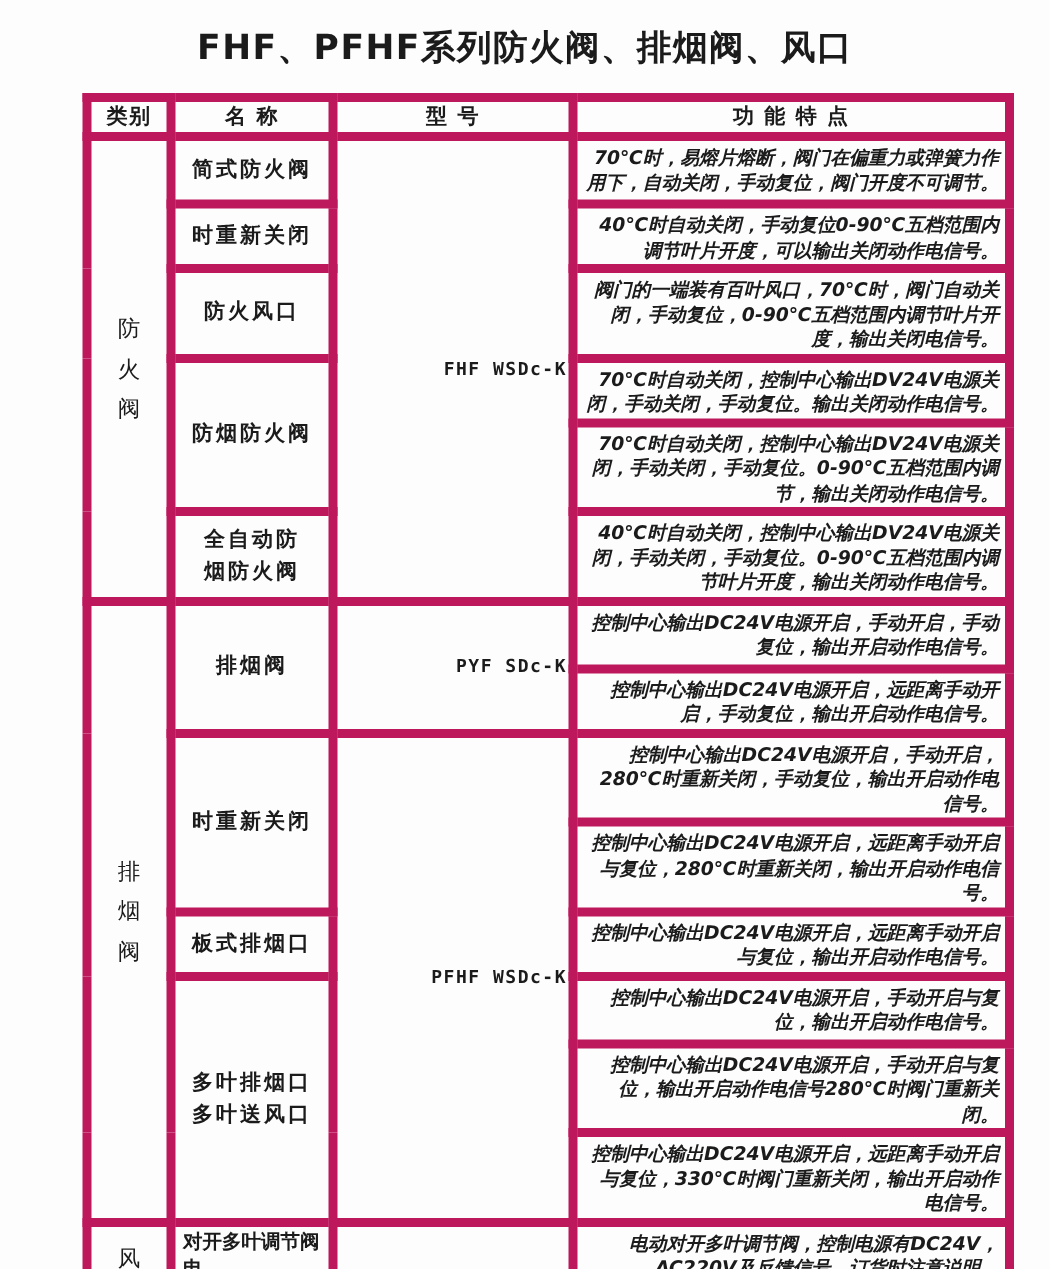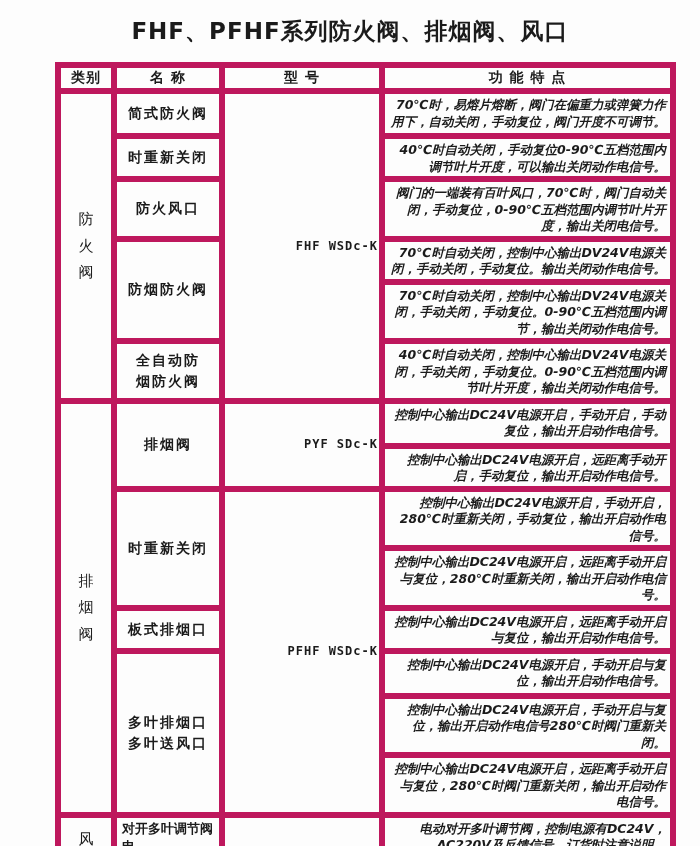--- a/index.html
+++ b/index.html
@@ -181,21 +181,21 @@
       </tr>
       <tr style="height:45px">
         <td class="name-cell" rowspan="3">多叶排烟口
 多叶送风口</td>
         <td class="feat-cell">控制中心输出DC24V电源开启，手动开启与复位，输出开启动作电信号。</td>
       </tr>
       <tr style="height:44px">
         <td class="feat-cell">控制中心输出DC24V电源开启，手动开启与复位，输出开启动作电信号280℃时阀门重新关闭。</td>
       </tr>
       <tr style="height:46px">
-        <td class="feat-cell">控制中心输出DC24V电源开启，远距离手动开启与复位，280℃时阀门重新关闭，输出开启动作电信号。</td>
+        <td class="feat-cell">控制中心输出DC24V电源开启，远距离手动开启与复位，330℃时阀门重新关闭，输出开启动作电信号。</td>
       </tr>
 
       <tr style="height:54px">
         <td class="cat-cell">
             <div class="vert">风阀类</div>
           </td>
         <td class="name-cell left">对开多叶调节阀电
 动(M)手动(H)风量
 调节阀、碟阀</td>
         <td class="model-cell">LD(H)

